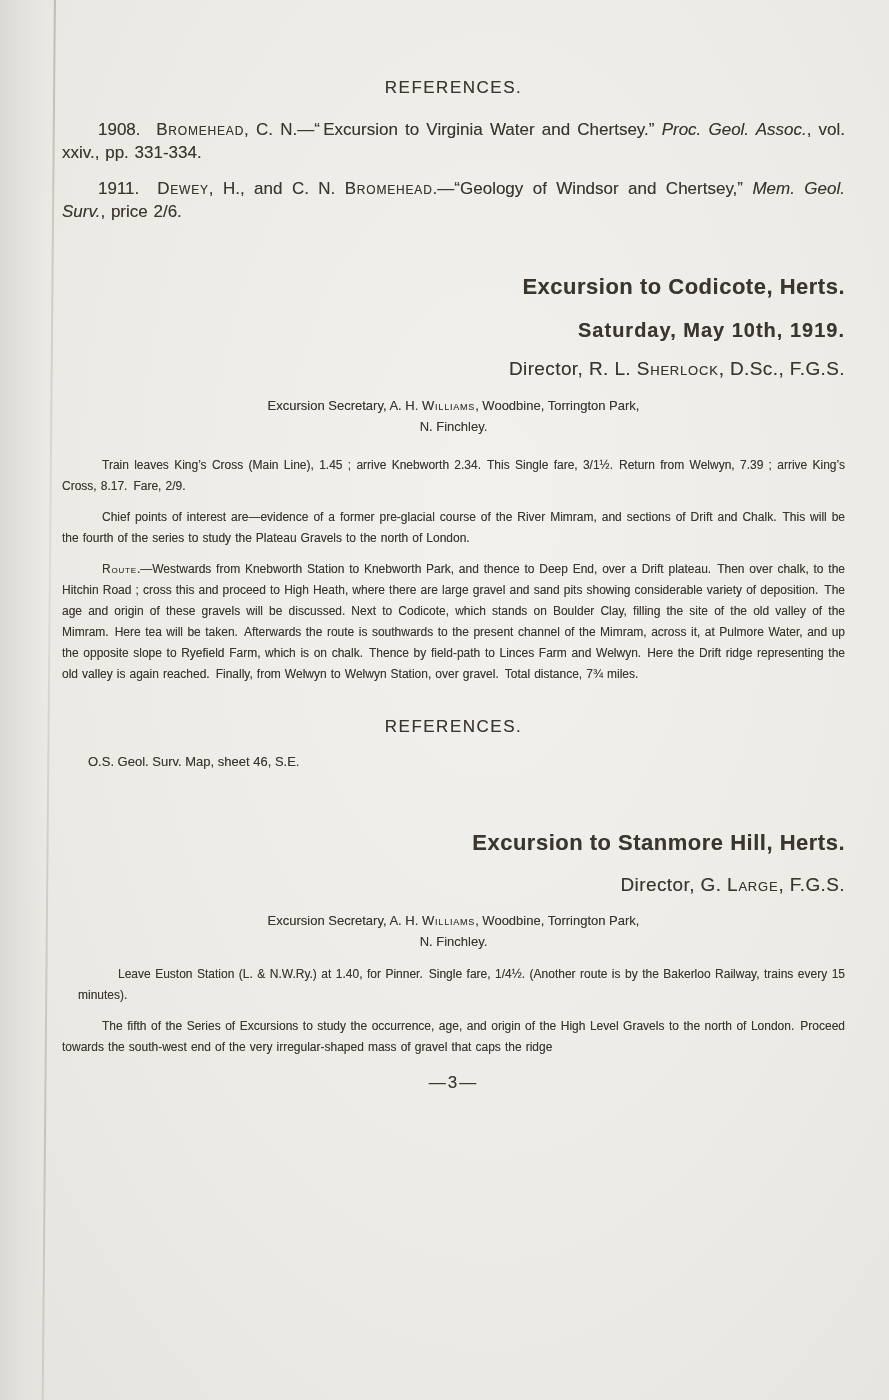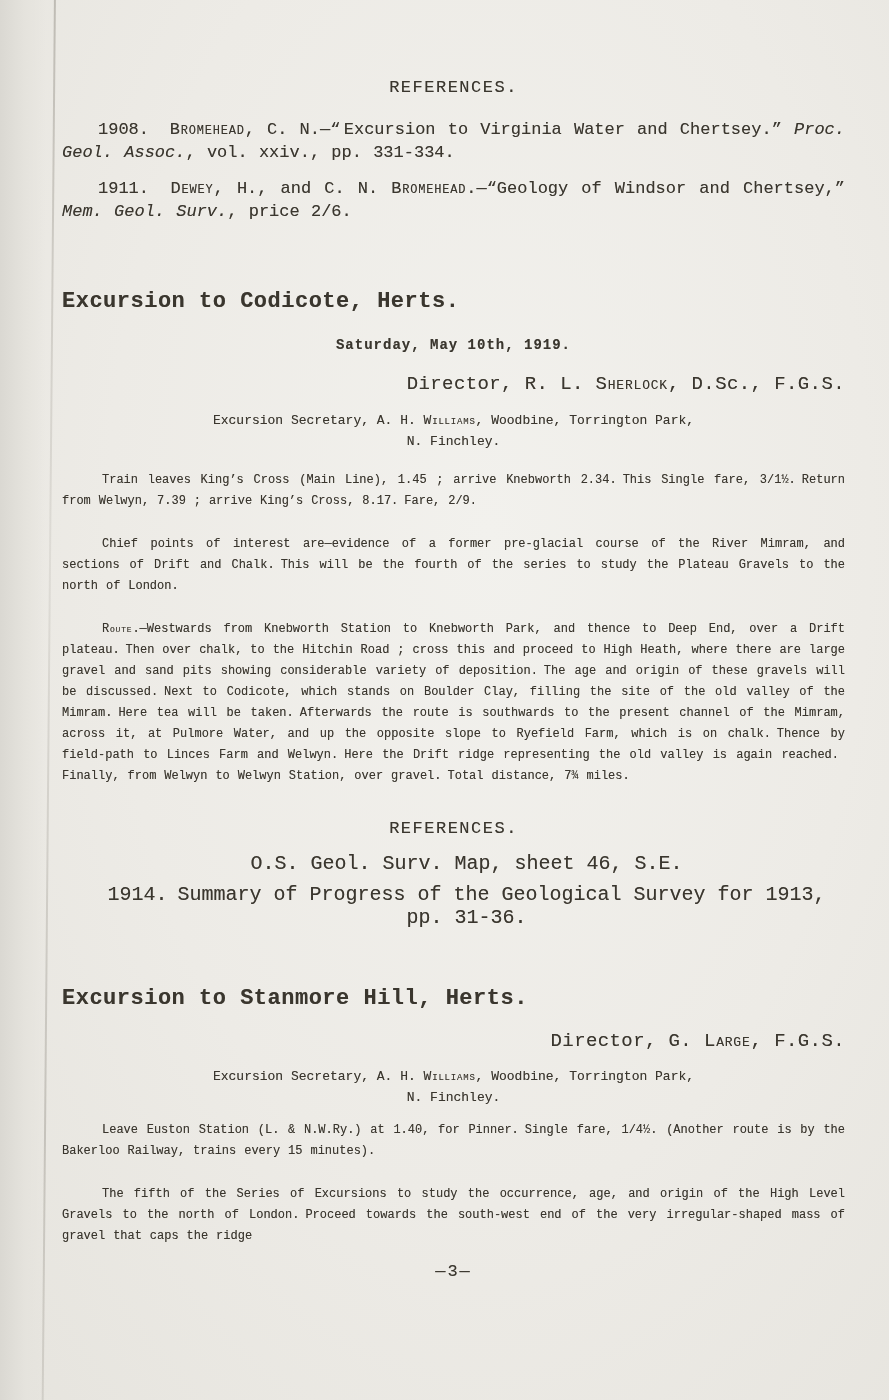--- a/index.html
+++ b/index.html
@@ -2,21 +2,21 @@
 <html><head>
 <meta charset="utf-8">
 <style>
   html,body{margin:0;padding:0;background:#e7e5df;}
   .page{
     position:relative;
     width:889px;height:1400px;
     overflow:hidden;
     background:radial-gradient(ellipse at 55% 38%, #f2f1ed 0%, #edebe6 55%, #e6e4de 100%);
     color:#3a362e;
-    font-family:Liberation Mono, monospace;
+    font-family:Liberation Sans, sans-serif;
     text-shadow:0 0 .6px rgba(56,50,42,.45);
   }
   .edge{
     position:absolute;left:0;top:0;bottom:0;width:46px;
     background:linear-gradient(90deg,#dad8d2 0%, #e5e3dd 55%, rgba(237,235,230,0) 100%);
   }
   .crease{
     position:absolute;top:-10px;left:54px;width:2px;height:1420px;
     background:linear-gradient(180deg,rgba(125,120,110,.40),rgba(125,120,110,.12) 40%,rgba(125,120,110,.33) 80%,rgba(125,120,110,.20));
     transform:rotate(0.5deg);transform-origin:top center;
@@ -24,36 +24,36 @@
   .content{position:absolute;left:62px;right:44px;top:78px;}
 
   .refs-title{margin:0;font-size:17px;line-height:20px;font-weight:normal;
     text-align:center;letter-spacing:1.5px;}
   .refs-title.top{margin-bottom:20px;}
   .refs-title.mid{margin-top:32px;}
 
   .ref-entry{margin:0 0 13px;font-size:17px;line-height:23px;
     text-align:justify;text-indent:36px;word-spacing:.06em;}
 
-  .exc-title{margin:65px 0 0;font-size:22px;line-height:28px;text-align:left;
+  .exc-title{margin:50px 0 0;font-size:22px;line-height:28px;text-align:right;
     font-weight:bold;letter-spacing:.5px;}
   .exc-title.second{margin-top:56px;}
-  .exc-date{margin:18px 0 0;font-size:14px;line-height:22px;text-align:center;
+  .exc-date{margin:18px 0 0;font-size:20px;line-height:22px;text-align:right;
     font-weight:bold;letter-spacing:1px;}
   .exc-director{margin:16px 0 0;font-size:19px;line-height:24px;text-align:right;
     letter-spacing:.4px;}
   .exc-secretary{margin:14px 0 0;font-size:13px;line-height:21px;text-align:center;}
   .exc-secretary.second{margin-top:13px;}
 
   .para{margin:18px 0 0;font-size:12px;line-height:21px;text-align:justify;
     text-indent:40px;word-spacing:.06em;}
-  .para + .para{margin-top:22px;}
-  .para.first-stanmore{margin-top:12px;}
+  .para + .para{margin-top:10px;}
+  .para.first-stanmore{margin-top:12px;margin-left:16px;}
 
-  .ref-line{margin:13px 0 0 26px;font-size:20px;line-height:23px;text-align:center;}
+  .ref-line{margin:13px 0 0 26px;font-size:13px;line-height:23px;text-align:left;}
   .ref-line + .ref-line{margin-top:8px;}
 
   .page-number{margin:14px 0 0;text-align:center;font-size:17px;
     letter-spacing:2px;line-height:22px;}
 
   .seg-smallcaps{font-variant:small-caps;letter-spacing:.8px;}
   .seg-italic{font-style:italic;}
 </style>
 </head>
 <body>
@@ -75,21 +75,20 @@
       <div class="exc-director"><span>Director, R. L. </span><span class="seg-smallcaps">Sherlock</span><span>, D.Sc., F.G.S.</span></div>
       <div class="exc-secretary"><span>Excursion Secretary, A. H. </span><span class="seg-smallcaps">Williams</span><span>, Woodbine, Torrington Park,</span><br><span>N. Finchley.</span></div>
 
       <p class="para"><span>Train leaves King’s Cross (Main Line), 1.45&nbsp;; arrive Knebworth 2.34. This Single fare, 3/1½. Return from Welwyn, 7.39&nbsp;; arrive King’s Cross, 8.17. Fare, 2/9.</span></p>
       <p class="para"><span>Chief points of interest are—evidence of a former pre-glacial course of the River Mimram, and sections of Drift and Chalk. This will be the fourth of the series to study the Plateau Gravels to the north of London.</span></p>
       <p class="para"><span class="seg-smallcaps">Route</span><span>.—Westwards from Knebworth Station to Knebworth Park, and thence to Deep End, over a Drift plateau. Then over chalk, to the Hitchin Road&nbsp;; cross this and proceed to High Heath, where there are large gravel and sand pits showing considerable variety of deposition. The age and origin of these gravels will be discussed. Next to Codicote, which stands on Boulder Clay, filling the site of the old valley of the Mimram. Here tea will be taken. Afterwards the route is southwards to the present channel of the Mimram, across it, at Pulmore Water, and up the opposite slope to Ryefield Farm, which is on chalk. Thence by field-path to Linces Farm and Welwyn. Here the Drift ridge representing the old valley is again reached. Finally, from Welwyn to Welwyn Station, over gravel. Total distance, 7¾ miles.</span></p>
     </section>
 
     <h3 class="refs-title mid">REFERENCES.</h3>
     <p class="ref-line">O.S. Geol. Surv. Map, sheet 46, S.E.</p>
-    <p class="ref-line">1914. Summary of Progress of the Geological Survey for 1913, pp. 31-36.</p>
 
     <section>
       <h1 class="exc-title second">Excursion to Stanmore Hill, Herts.</h1>
       <div class="exc-director"><span>Director, G. </span><span class="seg-smallcaps">Large</span><span>, F.G.S.</span></div>
       <div class="exc-secretary second"><span>Excursion Secretary, A. H. </span><span class="seg-smallcaps">Williams</span><span>, Woodbine, Torrington Park,</span><br><span>N. Finchley.</span></div>
 
       <p class="para first-stanmore"><span>Leave Euston Station (L. &amp; N.W.Ry.) at 1.40, for Pinner. Single fare, 1/4½. (Another route is by the Bakerloo Railway, trains every 15 minutes).</span></p>
       <p class="para"><span>The fifth of the Series of Excursions to study the occurrence, age, and origin of the High Level Gravels to the north of London. Proceed towards the south-west end of the very irregular-shaped mass of gravel that caps the ridge</span></p>
     </section>
 

